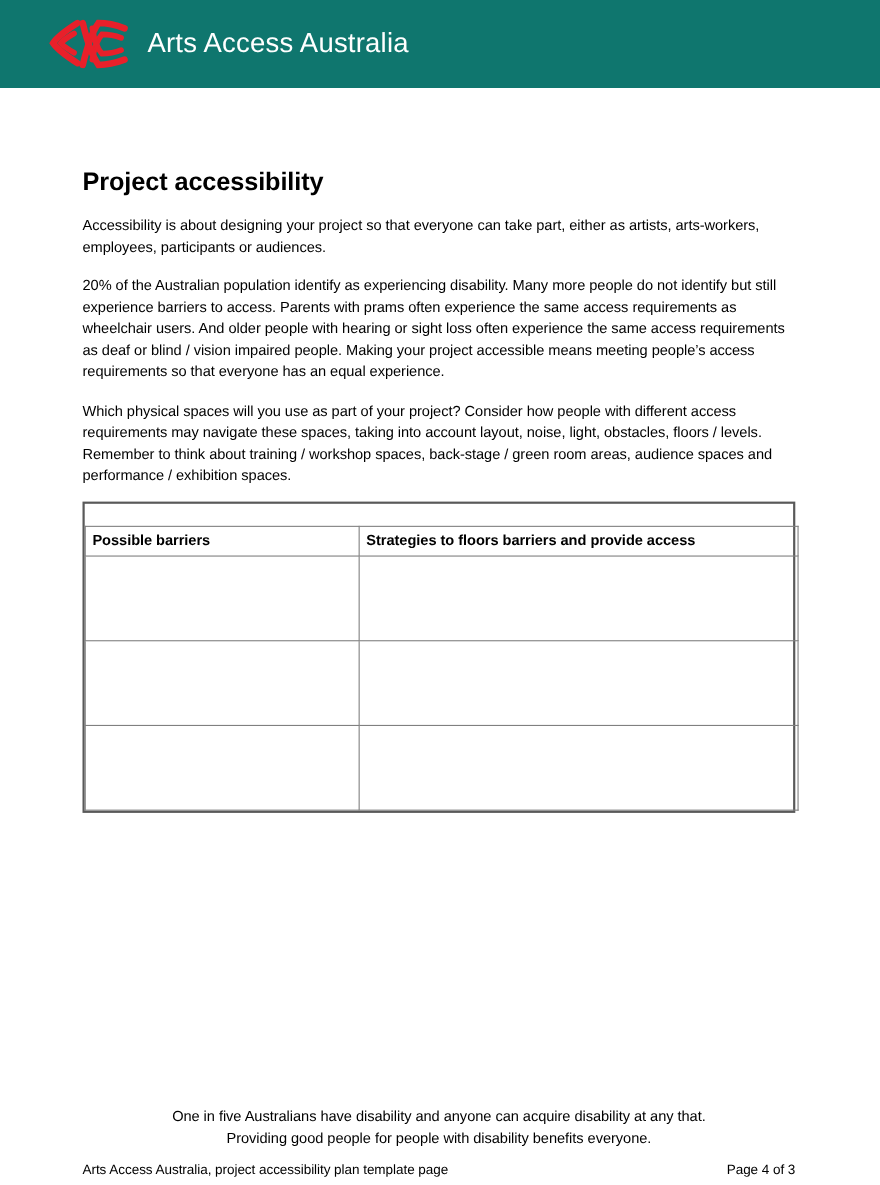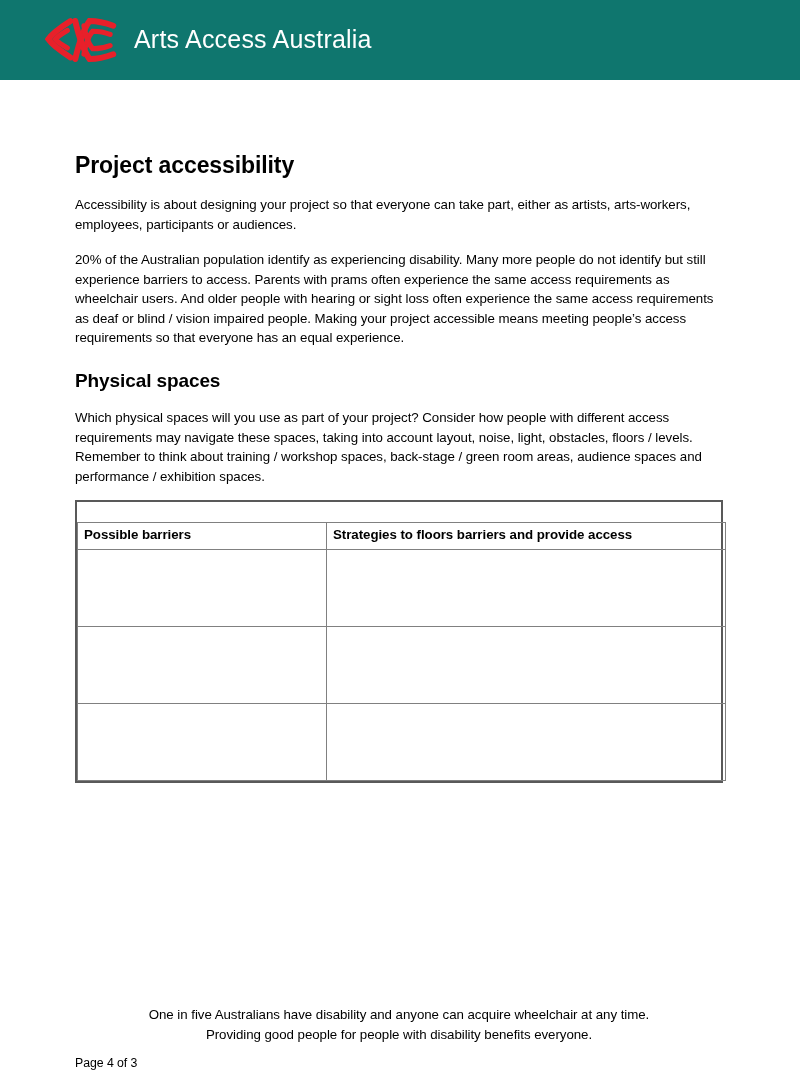--- a/index.html
+++ b/index.html
@@ -173,21 +173,20 @@
 
 <div class="page">
   <div class="content">
 
     <h1 class="doc-title">Project accessibility</h1>
 
     <p class="body-text">Accessibility is about designing your project so that everyone can take part, either as artists, arts-workers, employees, participants or audiences.</p>
 
     <p class="body-text">20% of the Australian population identify as experiencing disability. Many more people do not identify but still experience barriers to access. Parents with prams often experience the same access requirements as wheelchair users. And older people with hearing or sight loss often experience the same access requirements as deaf or blind / vision impaired people. Making your project accessible means meeting people’s access requirements so that everyone has an equal experience.</p>
 
-    <h2 class="section-title">Physical spaces</h2>
 
     <p class="body-text">Which physical spaces will you use as part of your project? Consider how people with different access requirements may navigate these spaces, taking into account layout, noise, light, obstacles, floors / levels. Remember to think about training / workshop spaces, back-stage / green room areas, audience spaces and performance / exhibition spaces.</p>
 
     <div class="table-frame">
       <table class="barriers-table">
         <colgroup>
           <col class="col-barriers">
           <col class="col-strategies">
         </colgroup>
         <thead>
@@ -210,19 +209,20 @@
             <td></td>
           </tr>
         </tbody>
       </table>
     </div>
 
   </div>
 </div>
 
 <div class="tagline">
-  <div>One in five Australians have disability and anyone can acquire wheelchair at any time.</div>
+  <div>One in five Australians have disability and anyone can acquire disability at any that.</div>
   <div>Providing good people for people with disability benefits everyone.</div>
 </div>
 
 <div class="page-footer">
+  <span>Arts Access Australia, project accessibility plan template page</span>
   <span>Page 4 of 3</span>
 </div>
 
 </body></html>

